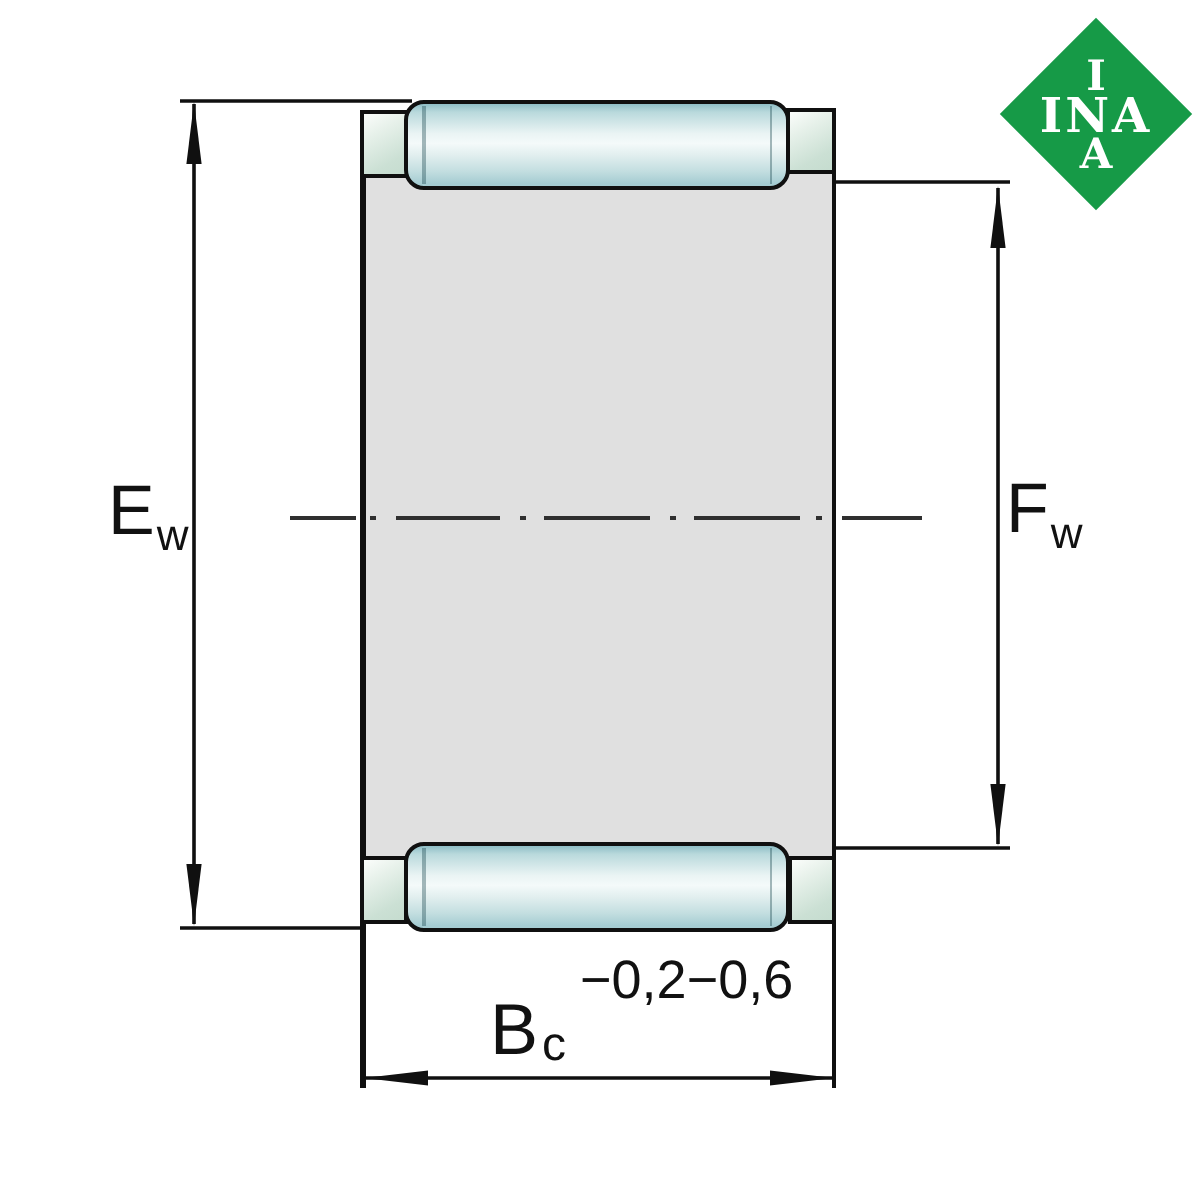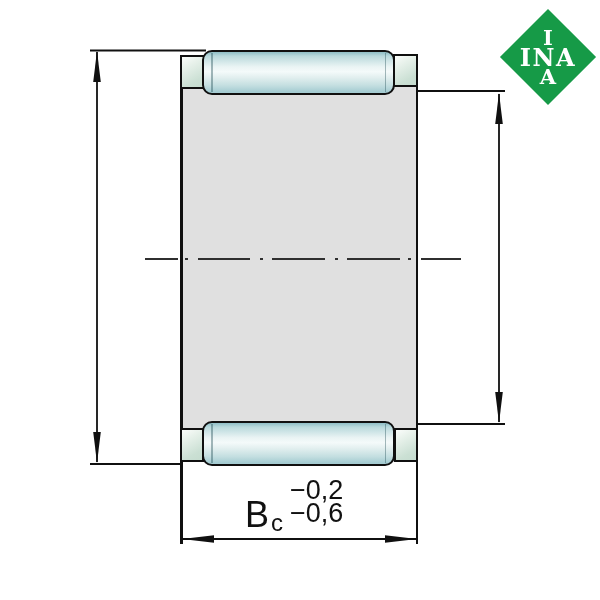--- a/index.html
+++ b/index.html
@@ -34,21 +34,21 @@
   .overlay line.cl{stroke:#2f2f2f;stroke-width:2;}
   .overlay polygon{fill:var(--line,#101010);stroke:none;}
   
   .dim-label{position:absolute;color:#111;font-size:35px;line-height:38px;}
   .dim-label .sub{font-size:22px;position:relative;top:8px;margin-left:1px;}
   .lbl-ew{left:54px;top:237px;}
   .lbl-fw{left:503px;top:236px;}
   .bc-group{position:absolute;left:245px;top:478px;color:#111;display:flex;align-items:flex-start;}
   .bc-base{font-size:36px;line-height:36px;margin-top:19px;}
   .bc-sub{font-size:24px;line-height:24px;margin-top:33px;margin-left:2px;}
-  .bc-tol{display:flex;flex-direction:column;font-size:27px;line-height:22.5px;margin-left:7px;margin-top:1px;}
+  .bc-tol{display:flex;flex-direction:row;font-size:27px;line-height:22.5px;margin-left:7px;margin-top:1px;}
   
   .logo{position:absolute;left:514px;top:23px;width:68px;height:68px;
         background:var(--logo-green,#169a47);transform:rotate(45deg);}
   .logo-inner{width:100%;height:100%;transform:rotate(-45deg);display:flex;flex-direction:column;
               align-items:center;justify-content:center;color:#fff;
               font-family:"DejaVu Serif",serif;font-weight:bold;text-align:center;}
   .logo-l1,.logo-l3{font-size:21px;line-height:18px;}
   .logo-l2{font-size:24px;line-height:21px;letter-spacing:1.5px;}
 </style>
 </head>
@@ -93,21 +93,23 @@
       <polygon points="499,423 495.2,392 502.8,392"></polygon>
     </g>
 
     <g>
       <line x1="182" y1="539" x2="417" y2="539"></line>
       <polygon points="182,539 214,535.2 214,542.8"></polygon>
       <polygon points="417,539 385,535.2 385,542.8"></polygon>
     </g>
   </svg>
 
+  <div class="dim-label lbl-ew"><span>E</span><span class="sub">w</span></div>
 
+  <div class="dim-label lbl-fw"><span>F</span><span class="sub">w</span></div>
 
   <div class="bc-group">
     <span class="bc-base">B</span>
     <span class="bc-sub">c</span>
     <span class="bc-tol">
       <span>−0,2</span>
       <span>−0,6</span>
     </span>
   </div>
 

